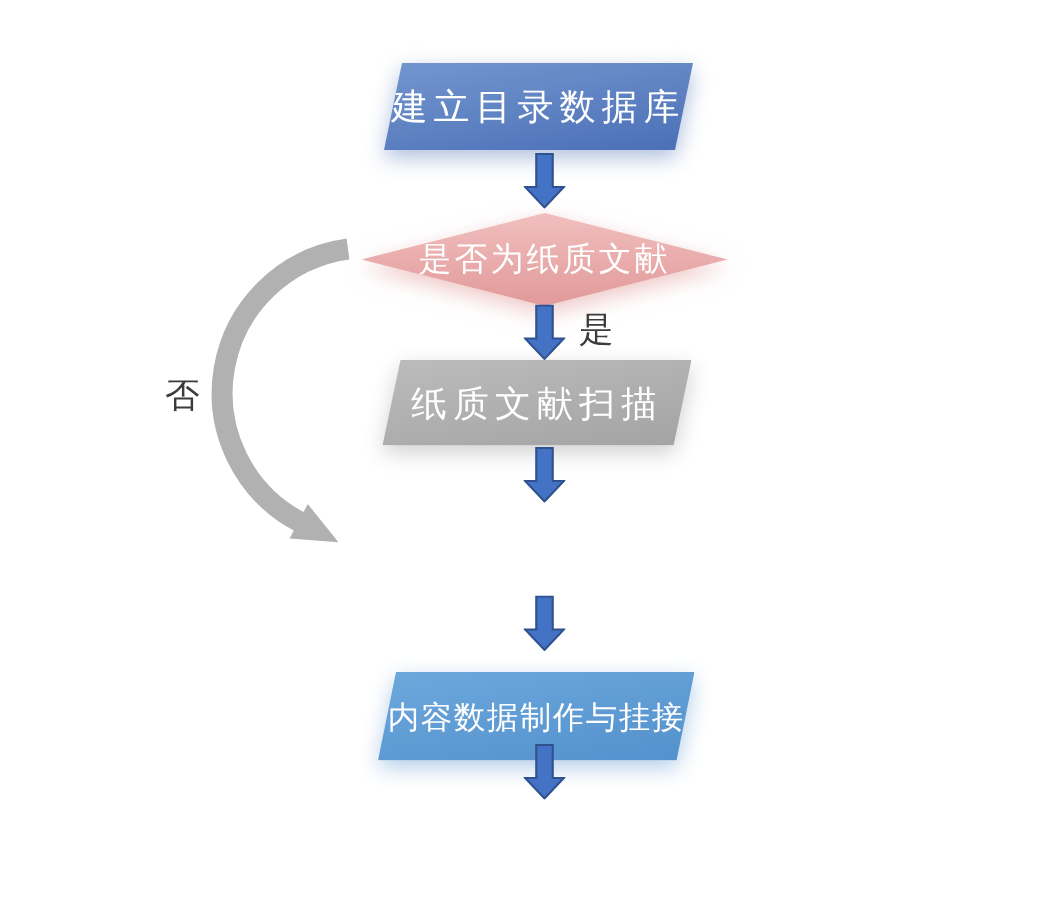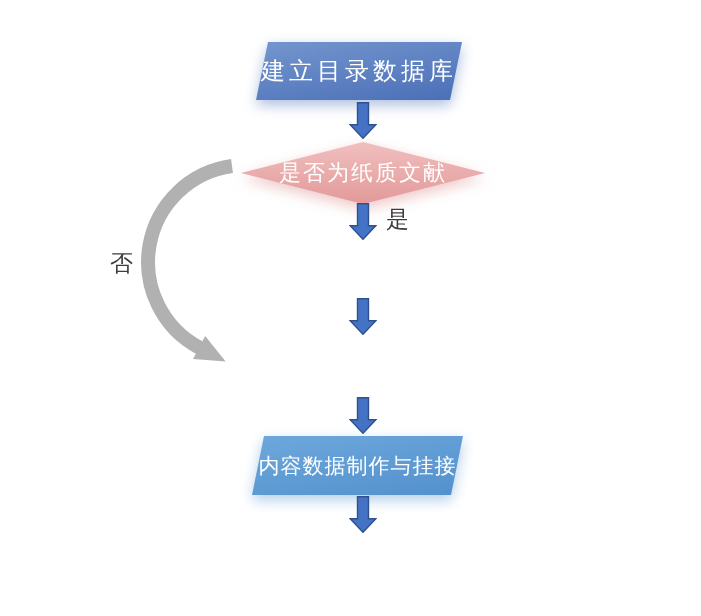--- a/index.html
+++ b/index.html
@@ -51,31 +51,36 @@
       <span>是否为纸质文献</span>
     </div>
   </div>
 
   <div class="edge-label" style="left:386px; top:208px;">是</div>
 
   <svg class="flow-arrow" style="top:203px;" width="28" height="37" viewBox="0 0 28 37">
     <polygon points="8.5,0.7 19.5,0.7 19.5,22.7 26.9,22.7 14,36.3 1.1,22.7 8.5,22.7" fill="#4472C4" stroke="#2F528F" stroke-width="1.4"></polygon>
   </svg>
 
+  <div class="node-wrap w-gray" style="left:255px; top:240px; width:206px; height:57px;">
+    <div class="node para n-gray">
+      <span>纸质文献扫描</span>
+    </div>
+  </div>
 
   <svg class="flow-arrow" style="top:298px;" width="28" height="37" viewBox="0 0 28 37">
     <polygon points="8.5,0.7 19.5,0.7 19.5,22.7 26.9,22.7 14,36.3 1.1,22.7 8.5,22.7" fill="#4472C4" stroke="#2F528F" stroke-width="1.4"></polygon>
   </svg>
 
 
   <svg class="flow-arrow" style="top:397px;" width="28" height="37" viewBox="0 0 28 37">
     <polygon points="8.5,0.7 19.5,0.7 19.5,22.7 26.9,22.7 14,36.3 1.1,22.7 8.5,22.7" fill="#4472C4" stroke="#2F528F" stroke-width="1.4"></polygon>
   </svg>
 
-  <div class="node-wrap w-blue2" style="left:252px; top:436px; width:211px; height:59px;font-family:Liberation Mono, monospace;">
+  <div class="node-wrap w-blue2" style="left:252px; top:448px; width:211px; height:59px;font-family:Liberation Mono, monospace;">
     <div class="node para n-blue2">
       <span>内容数据制作与挂接</span>
     </div>
   </div>
 
   <svg class="flow-arrow" style="top:496px;" width="28" height="37" viewBox="0 0 28 37">
     <polygon points="8.5,0.7 19.5,0.7 19.5,22.7 26.9,22.7 14,36.3 1.1,22.7 8.5,22.7" fill="#4472C4" stroke="#2F528F" stroke-width="1.4"></polygon>
   </svg>
 
 

